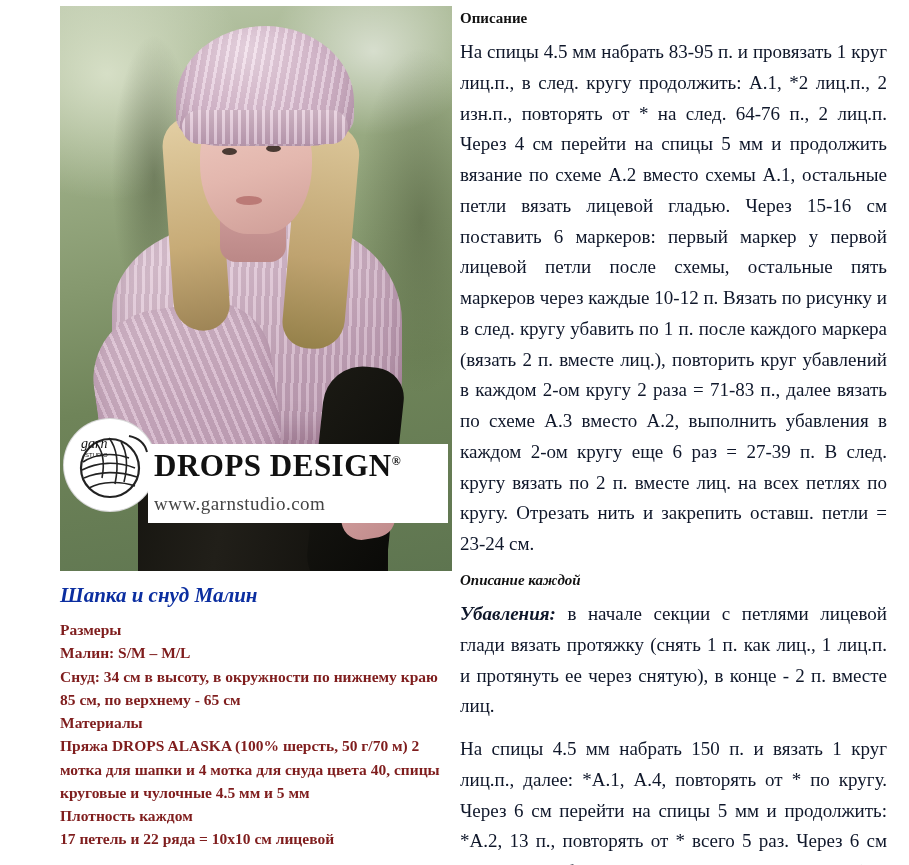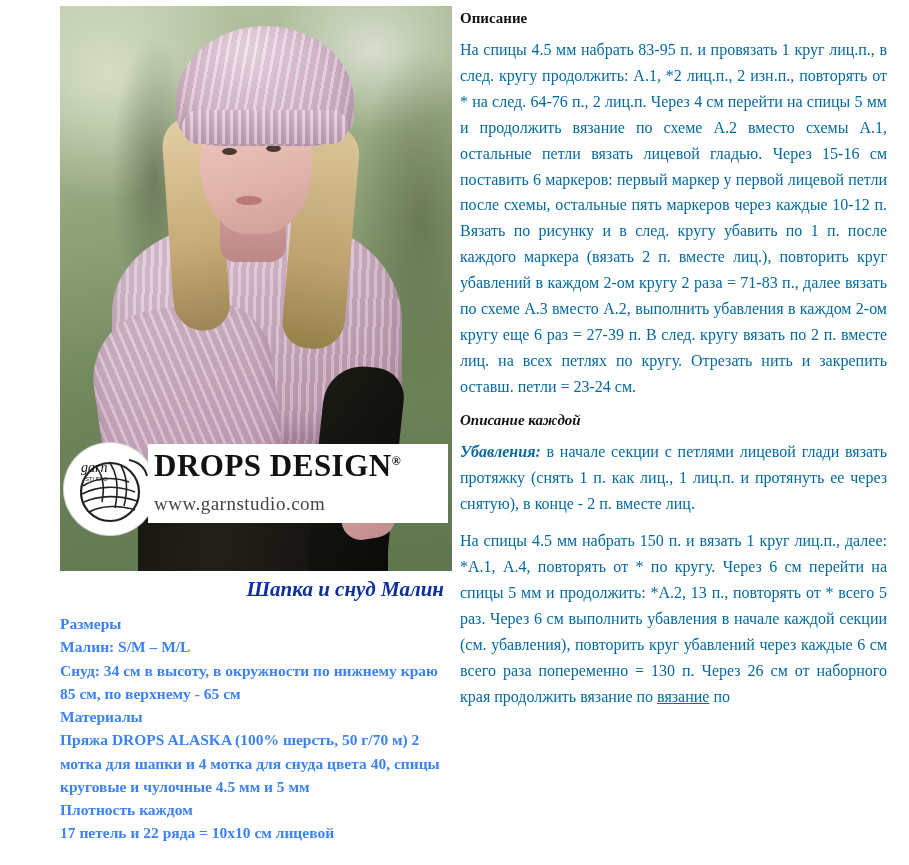--- a/index.html
+++ b/index.html
@@ -185,21 +185,21 @@
     position: absolute;
     left: 176px; top: 190px;
     width: 26px; height: 9px;
     background: #bb7a76;
     border-radius: 50%;
   }
   
   .garn-logo {
     position: absolute;
     left: 4px;
-    bottom: 36px;
+    bottom: 60px;
     width: 92px;
     height: 92px;
     border-radius: 50%;
     background: #ffffff;
     display: flex;
     align-items: center;
     justify-content: center;
     box-shadow: 0 0 0 1px #d8d8d8;
   }
   .garn-logo svg { display: block; }
@@ -225,59 +225,59 @@
     vertical-align: super;
   }
   .drops-url {
     font-family: "Liberation Serif", serif;
     font-size: 19px;
     color: #444;
     letter-spacing: 0.5px;
     margin-top: 12px;
   }
   .pattern-title {
-    text-align: right;
+    text-align: left;
     font-family: "Liberation Serif", serif;
     font-style: italic;
     font-weight: bold;
     font-size: 21px;
     color: #0b2ea0;
-    margin: 6px 0 10px 0;
+    margin: 12px 0 10px 0;
   }
   .left-text {
     font-family: "Liberation Serif", serif;
     font-weight: bold;
     font-size: 15.5px;
     line-height: 1.5;
-    color: #3b82f6;
+    color: #7f1d1d;
     padding-right: 4px;
   }
   .left-text p { margin: 0; }
   
   .right-col {
     width: 457px;
     box-sizing: border-box;
     padding: 10px 22px 0 8px;
   }
   .sec-head {
     font-family: "Liberation Serif", serif;
     font-weight: bold;
     font-size: 15px;
     margin: 0 0 10px 0;
   }
   .sec-head.italic {
     font-style: italic;
   }
   .body-p {
     font-family: "Liberation Serif", serif;
-    font-size: 16px;
+    font-size: 19px;
     line-height: 1.62;
     text-align: justify;
     margin: 0 0 12px 0;
-    color: #0369a1;
+    color: #0f172a;
   }
   .body-p .lead-italic {
     font-style: italic;
     font-weight: bold;
   }
   .underline-word {
     text-decoration: underline;
   }
 </style>
 </head>

